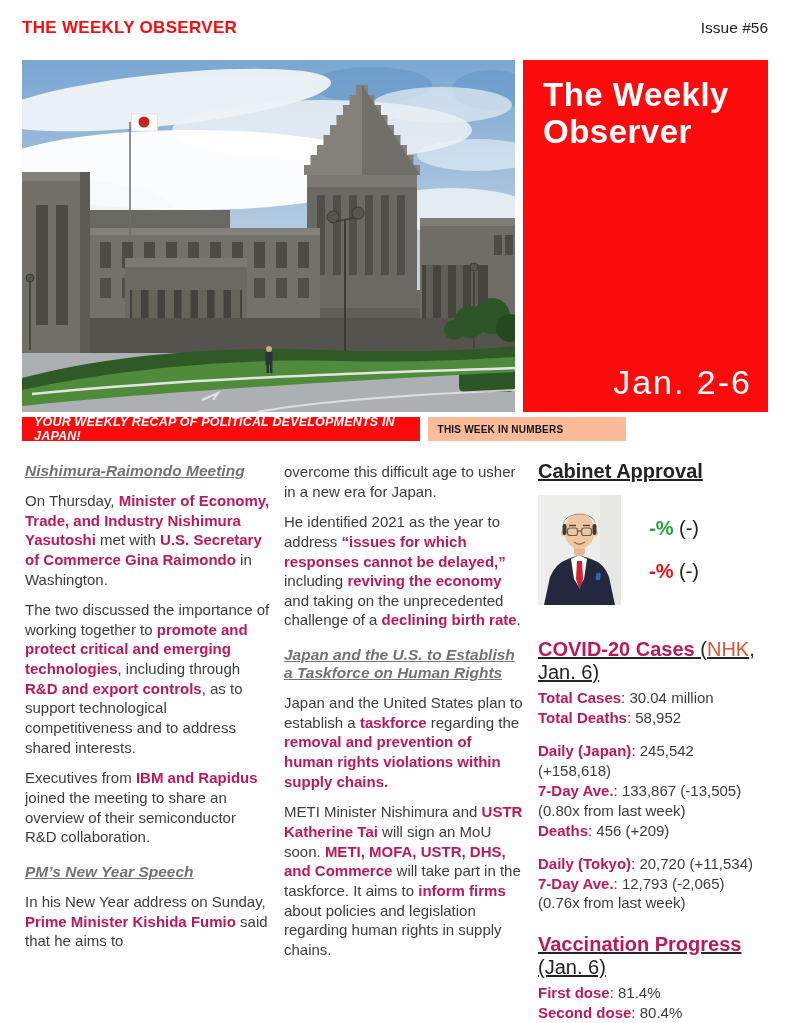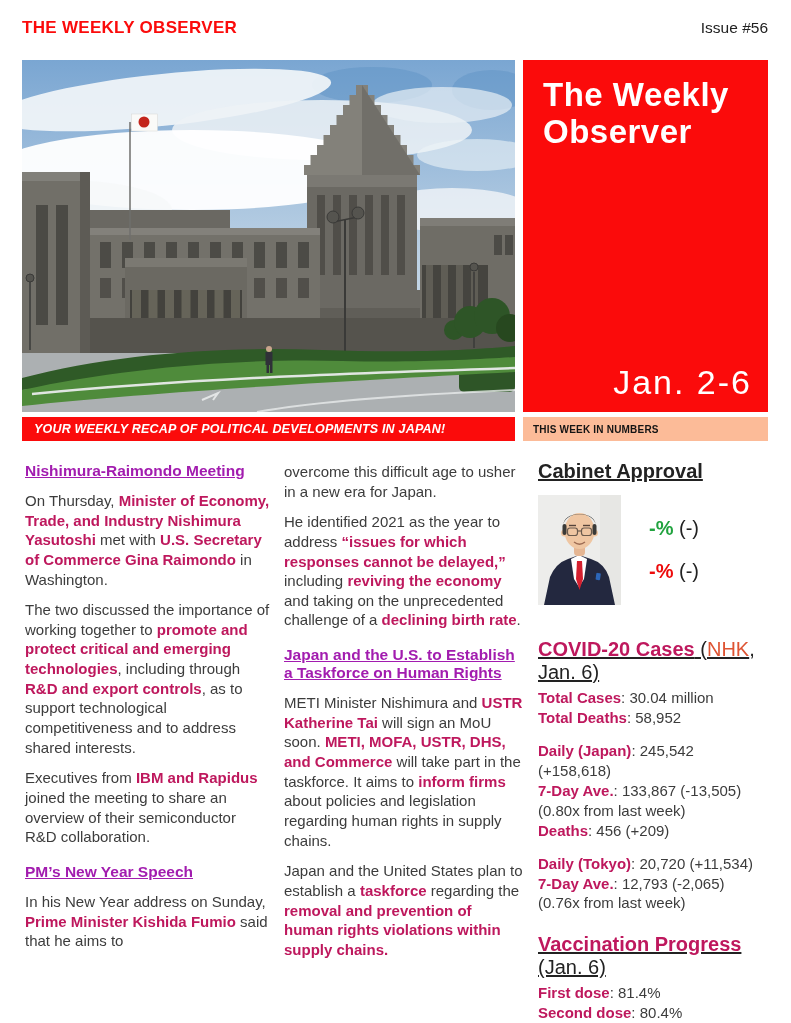--- a/index.html
+++ b/index.html
@@ -10,27 +10,27 @@
   }
   .masthead{position:absolute;left:22px;top:18px;color:var(--red);font-size:17px;font-weight:bold;letter-spacing:.3px;}
   .issue{position:absolute;right:23px;top:19px;font-size:15.5px;color:#222;}
 
   .hero{position:absolute;left:22px;top:60px;width:746px;height:352px;display:flex;gap:8px;}
   .photo{width:493px;height:352px;display:block;}
   .redbox{width:245px;height:352px;background:var(--red);color:#fff;position:relative;box-sizing:border-box;}
   .redbox .title{position:absolute;left:20px;top:16px;font-size:33px;font-weight:bold;line-height:1.13;letter-spacing:.5px;}
   .redbox .date{position:absolute;right:16px;bottom:10px;font-size:34px;letter-spacing:2px;}
 
-  .banners{position:absolute;left:22px;top:417px;width:746px;height:24px;display:flex;gap:8px;}
+  .banners{position:absolute;left:22px;top:417px;width:604px;height:24px;display:flex;gap:8px;}
   .banner-left{width:493px;background:var(--red);color:#fff;font-style:italic;font-weight:bold;font-size:12.5px;display:flex;align-items:center;padding-left:12px;box-sizing:border-box;letter-spacing:.2px;}
   .banner-right{width:245px;background:var(--peach);color:#141414;font-weight:bold;font-size:10px;display:flex;align-items:center;padding-left:10px;box-sizing:border-box;letter-spacing:.2px;}
 
   .content{position:absolute;left:25px;top:460px;width:743px;display:grid;grid-template-columns:245px 240px 230px;column-gap:14px;}
   .col{min-width:0;}
-  .art-heading{font-weight:bold;text-decoration:underline;font-size:15.5px;color:#a21caf;margin:16px 0 2px;}
+  .art-heading{font-weight:bold;font-style:italic;text-decoration:underline;font-size:15.5px;color:#737373;margin:16px 0 2px;}
   .col > .art-heading:first-child{margin-top:2px;}
   .art-para{font-size:15px;line-height:1.31;color:#3c3c3c;margin:11px 0;}
   .col > .art-para:first-child{margin-top:2px;}
   .b{font-weight:bold;color:#be185d;text-align:center;}
   .link{color:var(--link);}
 
   .num-heading{font-size:20px;color:#222;text-decoration:underline;margin:0 0 4px 0;}
   .num-heading.hb{font-weight:bold;}
   .cab-row{display:flex;margin-top:12px;gap:28px;align-items:center;}
   .rates{display:flex;flex-direction:column;gap:20px;}
@@ -226,22 +226,22 @@
       <p class="art-para"><span>On Thursday, </span><span class="b">Minister of Economy, Trade, and Industry Nishimura Yasutoshi</span><span> met with </span><span class="b">U.S. Secretary of Commerce Gina Raimondo</span><span> in Washington.</span></p>
       <p class="art-para"><span>The two discussed the importance of working together to </span><span class="b">promote and protect critical and emerging technologies</span><span>, including through </span><span class="b">R&amp;D and export controls</span><span>, as to support technological competitiveness and to address shared interests.</span></p>
       <p class="art-para"><span>Executives from </span><span class="b">IBM and Rapidus</span><span> joined the meeting to share an overview of their semiconductor R&amp;D collaboration.</span></p>
       <div class="art-heading">PM’s New Year Speech</div>
       <p class="art-para"><span>In his New Year address on Sunday, </span><span class="b">Prime Minister Kishida Fumio</span><span> said that he aims to</span></p>
     </div>
   <div class="col">
       <p class="art-para"><span>overcome this difficult age to usher in a new era for Japan.</span></p>
       <p class="art-para"><span>He identified 2021 as the year to address </span><span class="b">“issues for which responses cannot be delayed,”</span><span> including </span><span class="b">reviving the economy</span><span> and taking on the unprecedented challenge of a </span><span class="b">declining birth rate</span><span>.</span></p>
       <div class="art-heading">Japan and the U.S. to Establish a Taskforce on Human Rights</div>
+      <p class="art-para"><span>Japan and the United States plan to establish a </span><span class="b">taskforce</span><span> regarding the </span><span class="b">removal and prevention of human rights violations within supply chains.</span></p>
       <p class="art-para"><span>METI Minister Nishimura and </span><span class="b">USTR Katherine Tai</span><span> will sign an MoU soon. </span><span class="b">METI, MOFA, USTR, DHS, and Commerce</span><span> will take part in the taskforce. It aims to </span><span class="b">inform firms</span><span> about policies and legislation regarding human rights in supply chains.</span></p>
-      <p class="art-para"><span>Japan and the United States plan to establish a </span><span class="b">taskforce</span><span> regarding the </span><span class="b">removal and prevention of human rights violations within supply chains.</span></p>
     </div>
   <div class="col">
     <div>
       <div class="num-heading hb">Cabinet Approval</div>
       <div class="cab-row">
         <svg width="83" height="110" viewBox="0 0 83 110" xmlns="http://www.w3.org/2000/svg">
           <rect x="0" y="0" width="83" height="110" fill="#EDEDEB"></rect>
           <rect x="62" y="0" width="21" height="110" fill="#E3E3E0" opacity="0.6"></rect>
           <path d="M6,110 L12,82 Q18,68 30,64 L41,60 L53,64 Q66,68 71,82 L77,110 Z" fill="#23283F"></path>
           <polygon points="33,64 41,60 49,64 46,84 41,92 36,84" fill="#FFFFFF"></polygon>

